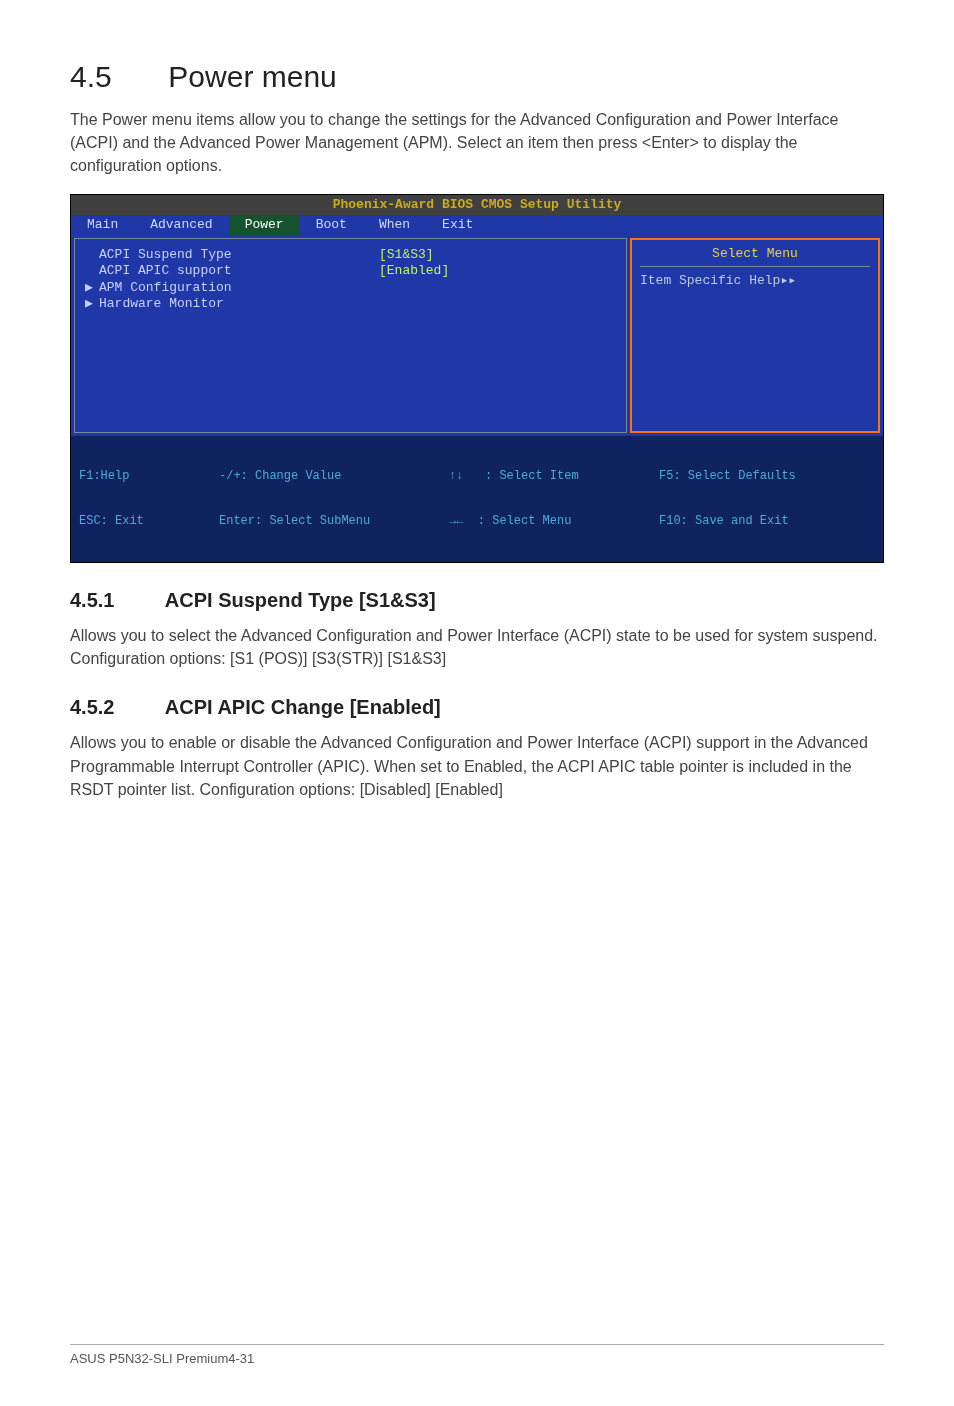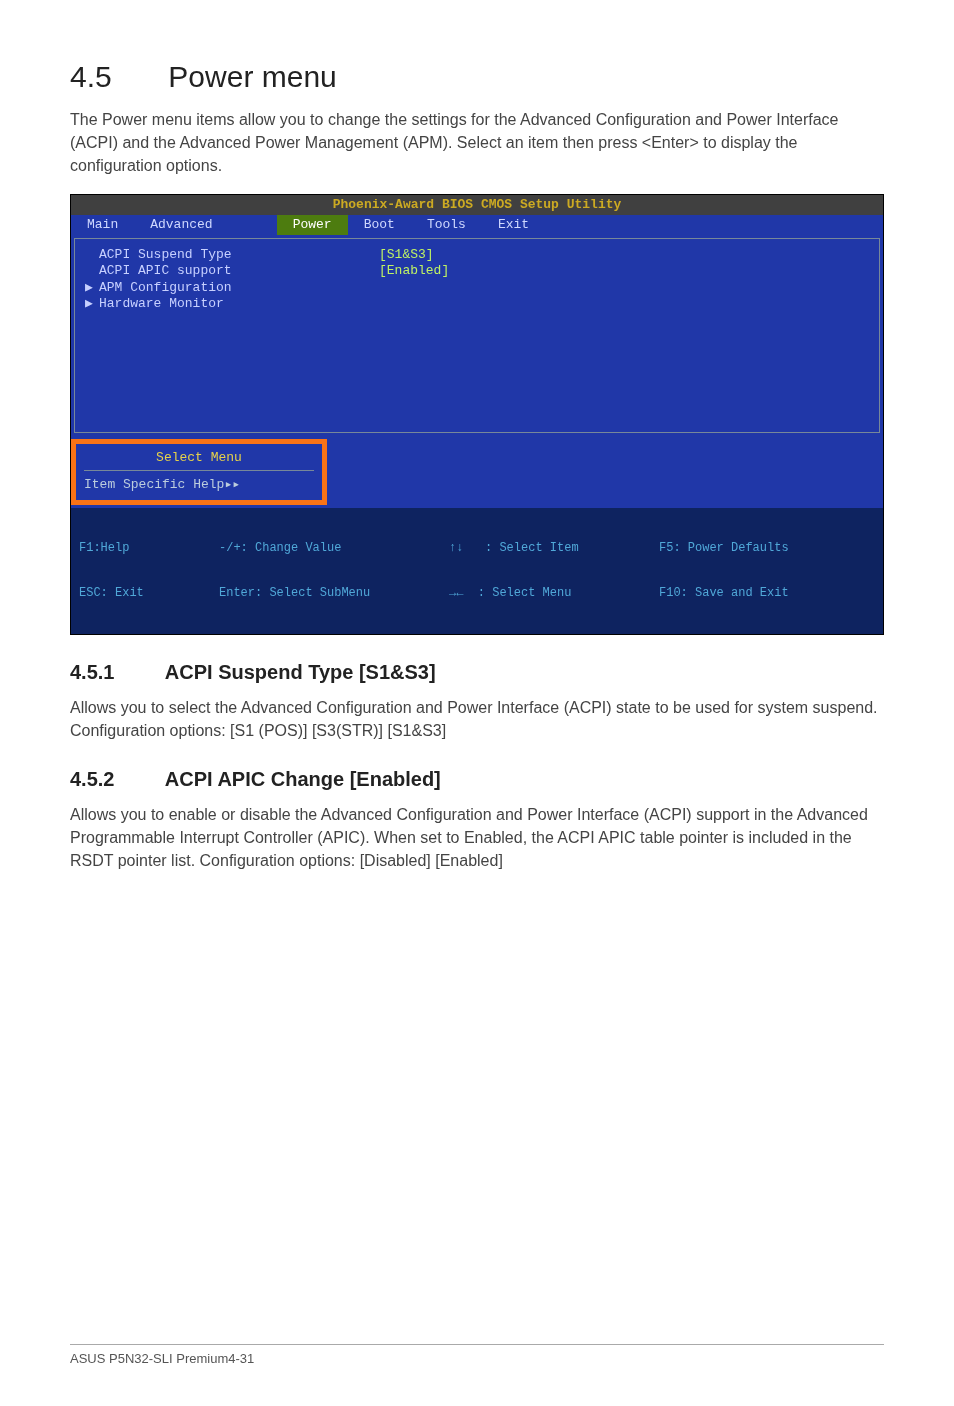--- a/index.html
+++ b/index.html
@@ -57,43 +57,41 @@
   }
   .bios-menubar {
     display: flex;
     background: #2037a8;
     color: #cfd8ff;
   }
   .bios-menubar span {
     padding: 2px 16px;
   }
   .bios-menubar .active {
-    background: #4d7c0f;
+    background: #14532d;
     color: #fff;
-    margin-left: 48px;
   }
   .bios-body {
     display: flex;
-    flex-direction: column;
   }
   .bios-left {
     flex: 1;
     border: 1px solid #789;
     margin: 3px;
     padding: 8px 10px 120px 10px;
     color: #c7d0ff;
     position: relative;
   }
   .bios-left .row { display: flex; }
   .bios-left .label { width: 280px; white-space: pre; }
   .bios-left .value { color: #bef264; }
   .bios-left .arrow { display:inline-block; width:14px; color:#c7d0ff; }
   .bios-right {
     width: 230px;
-    border: 5px solid #f97316;
+    border: 2px solid #f97316;
     margin: 3px 3px 3px 0;
     padding: 6px 8px;
     color: #bcd;
   }
   .bios-right .select-title {
     color: #e6d24a;
     text-align: center;
     border-bottom: 1px solid #789;
     padding-bottom: 4px;
     margin-bottom: 6px;
@@ -133,21 +131,21 @@
   <div class="body-text">The Power menu items allow you to change the settings for the Advanced Configuration and Power Interface (ACPI) and the Advanced Power Management (APM). Select an item then press &lt;Enter&gt; to display the configuration options.</div>
 
   <div class="bios">
     <div class="bios-title">Phoenix-Award BIOS CMOS Setup Utility</div>
 
     <div class="bios-menubar">
       <span>Main</span>
       <span>Advanced</span>
       <span class="active">Power</span>
       <span>Boot</span>
-      <span>Tools</span>
+      <span>When</span>
       <span>Exit</span>
     </div>
 
     <div class="bios-body">
       <div class="bios-left">
         <div class="row">
           <span class="arrow"> </span>
           <span class="label">ACPI Suspend Type</span>
           <span class="value">[S1&amp;S3]</span>
         </div>
@@ -180,21 +178,21 @@
       </div>
       <div class="col" style="width:230px">
         <div>-/+: Change Value</div>
         <div>Enter: Select SubMenu</div>
       </div>
       <div class="col" style="width:210px">
         <div>↑↓   : Select Item</div>
         <div>→←  : Select Menu</div>
       </div>
       <div class="col" style="flex:1">
-        <div>F5: Power Defaults</div>
+        <div>F5: Select Defaults</div>
         <div>F10: Save and Exit</div>
       </div>
     </div>
   </div>
 
   <div class="h2">
     <span class="num">4.5.1</span>
     <span>ACPI Suspend Type [S1&amp;S3]</span>
   </div>
   <div class="body-text">Allows you to select the Advanced Configuration and Power Interface (ACPI) state to be used for system suspend. Configuration options: [S1 (POS)] [S3(STR)] [S1&amp;S3]</div>

